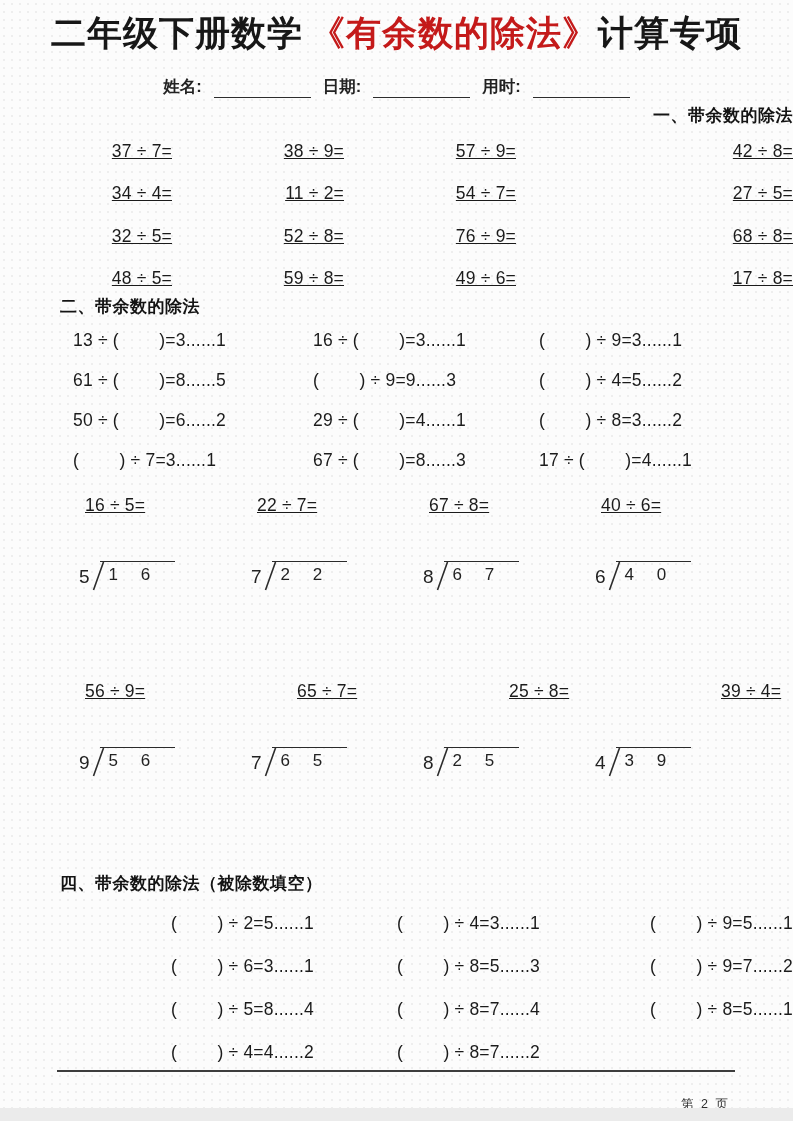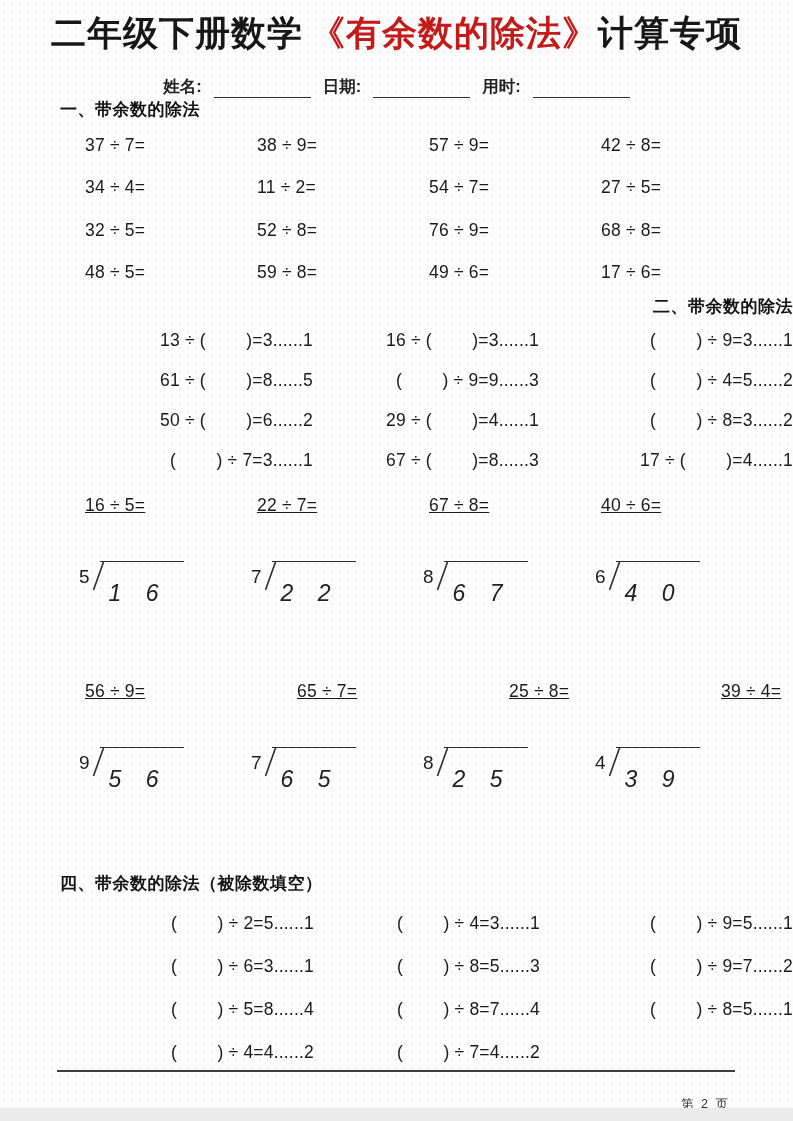--- a/index.html
+++ b/index.html
@@ -12,36 +12,36 @@
     color:#1b1b1b;
   }
   .bottom-band{position:absolute;left:0;bottom:0;width:100%;height:13px;background:#ebebeb;}
   .title{position:absolute;top:10px;left:0;width:100%;margin:0;text-align:center;
     font-size:35px;font-weight:bold;color:#171717;letter-spacing:1px;white-space:nowrap;}
   .title .red{color:#c41a1a;}
   .meta-row{position:absolute;top:76px;left:0;width:100%;display:flex;justify-content:center;
     align-items:flex-end;gap:12px;font-size:16.5px;font-weight:bold;color:#222;}
   .meta-line{display:inline-block;width:97px;height:16px;border-bottom:1.8px solid #2d2d2d;}
   section{position:absolute;left:0;width:793px;}
-  #sec1{top:100px;} #sec2{top:297px;text-align:right;} #sec3{top:483px;} #sec4{top:874px;}
+  #sec1{top:106px;text-align:right;} #sec2{top:297px;} #sec3{top:483px;} #sec4{top:874px;}
   h2.sec-head{margin:0 0 0 60px;font-size:17px;font-weight:bold;color:#141414;
     line-height:20px;letter-spacing:0.5px;}
   .grid{display:grid;align-items:center;}
-  .g4{grid-template-columns:172px 172px 172px auto;margin-left:85px;grid-auto-rows:42.5px;margin-top:4px;}
+  .g4{grid-template-columns:172px 172px 172px auto;grid-auto-rows:42.5px;margin-top:4px;text-decoration:underline;}
   .g3a{grid-template-columns:240px 226px auto;margin-left:73px;grid-auto-rows:40px;margin-top:3px;}
   .g3b{grid-template-columns:236px 226px auto;margin-left:78px;grid-auto-rows:43px;margin-top:8px;text-align:right;}
   .probrow{grid-template-columns:172px 172px 172px auto;margin-left:85px;grid-auto-rows:24px;margin-top:10px;text-decoration:underline;}
   .ldgrid{grid-template-columns:172px 172px 172px auto;margin-left:79px;align-items:start;height:42px;}
   .ldgap1{margin-top:44px;} .ldgap2{margin-top:44px;} .pgap2{margin-top:76px;gap:40px;}
   .prob{font-size:17.5px;color:#1b1b1b;white-space:pre;letter-spacing:0.2px;}
   .ld{display:inline-flex;align-items:flex-start;}
   .ld-divisor{font-size:19px;line-height:31px;color:#222;}
   .ld-slash{margin-left:2px;flex:none;}
-  .ld-dividend{font-size:23px;line-height:26px;color:#222;border-top:1.6px solid #2b2b2b;
-    padding:18px 16px 0 9px;letter-spacing:9px;margin-left:-5px;white-space:pre;font-style:italic;}
+  .ld-dividend{font-size:17px;line-height:26px;color:#222;border-top:1.6px solid #2b2b2b;
+    padding:0 16px 0 9px;letter-spacing:9px;margin-left:-5px;white-space:pre;}
   .footer-line{position:absolute;top:1070px;left:57px;width:678px;height:0;border-top:2px solid #3d3d3d;}
   .page-num{position:absolute;top:1080px;left:681px;font-size:12.5px;color:#2e2e2e;letter-spacing:2px;margin-top:16px;}
 </style>
 </head>
 <body>
 
 <div class="sheet">
 
   <h1 class="title"><span>二年级下册数学</span><span class="red" style="color: rgb(196, 26, 26); margin-left: 7px;">《有余数的除法》</span><span>计算专项</span></h1>
 
@@ -65,21 +65,21 @@
         <span class="prob">11 ÷ 2=</span>
         <span class="prob">54 ÷ 7=</span>
         <span class="prob">27 ÷ 5=</span>
         <span class="prob">32 ÷ 5=</span>
         <span class="prob">52 ÷ 8=</span>
         <span class="prob">76 ÷ 9=</span>
         <span class="prob">68 ÷ 8=</span>
         <span class="prob">48 ÷ 5=</span>
         <span class="prob">59 ÷ 8=</span>
         <span class="prob">49 ÷ 6=</span>
-        <span class="prob">17 ÷ 6=</span>
+        <span class="prob">17 ÷ 8=</span>
       </div>
   </section>
 
   <section id="sec2">
     <h2 class="sec-head">二、带余数的除法</h2>
     <div class="grid g3a">
         <span class="prob">13 ÷ (        )=3......1</span>
         <span class="prob">16 ÷ (        )=3......1</span>
         <span class="prob">(        ) ÷ 9=3......1</span>
         <span class="prob">61 ÷ (        )=8......5</span>
@@ -175,21 +175,21 @@
         <span class="prob">(        ) ÷ 2=5......1</span>
         <span class="prob">(        ) ÷ 4=3......1</span>
         <span class="prob">(        ) ÷ 9=5......1</span>
         <span class="prob">(        ) ÷ 6=3......1</span>
         <span class="prob">(        ) ÷ 8=5......3</span>
         <span class="prob">(        ) ÷ 9=7......2</span>
         <span class="prob">(        ) ÷ 5=8......4</span>
         <span class="prob">(        ) ÷ 8=7......4</span>
         <span class="prob">(        ) ÷ 8=5......1</span>
         <span class="prob">(        ) ÷ 4=4......2</span>
-        <span class="prob">(        ) ÷ 7=4......2</span>
+        <span class="prob">(        ) ÷ 8=7......2</span>
       </div>
   </section>
 
   <div class="footer-line"></div>
   <span class="page-num">第 2 页</span>
 
   <div class="bottom-band"></div>
 </div>
 
 </body></html>

